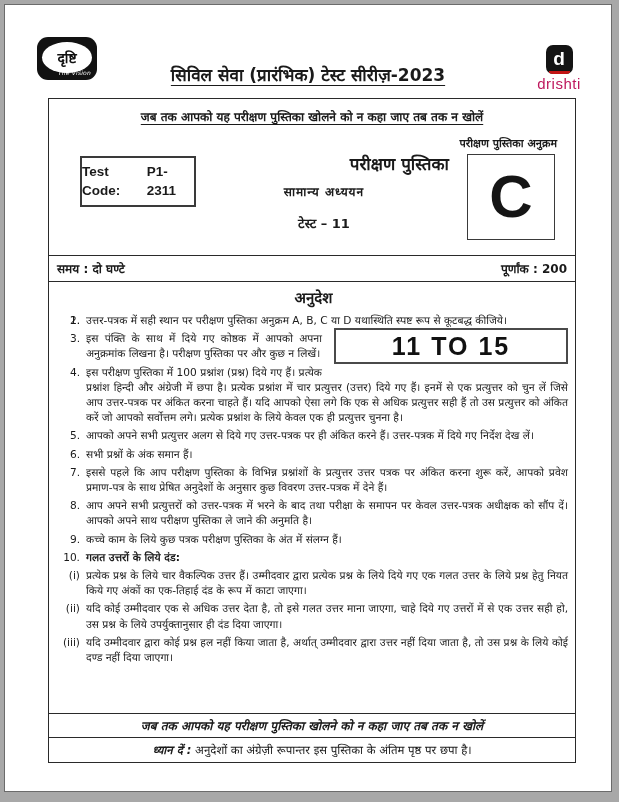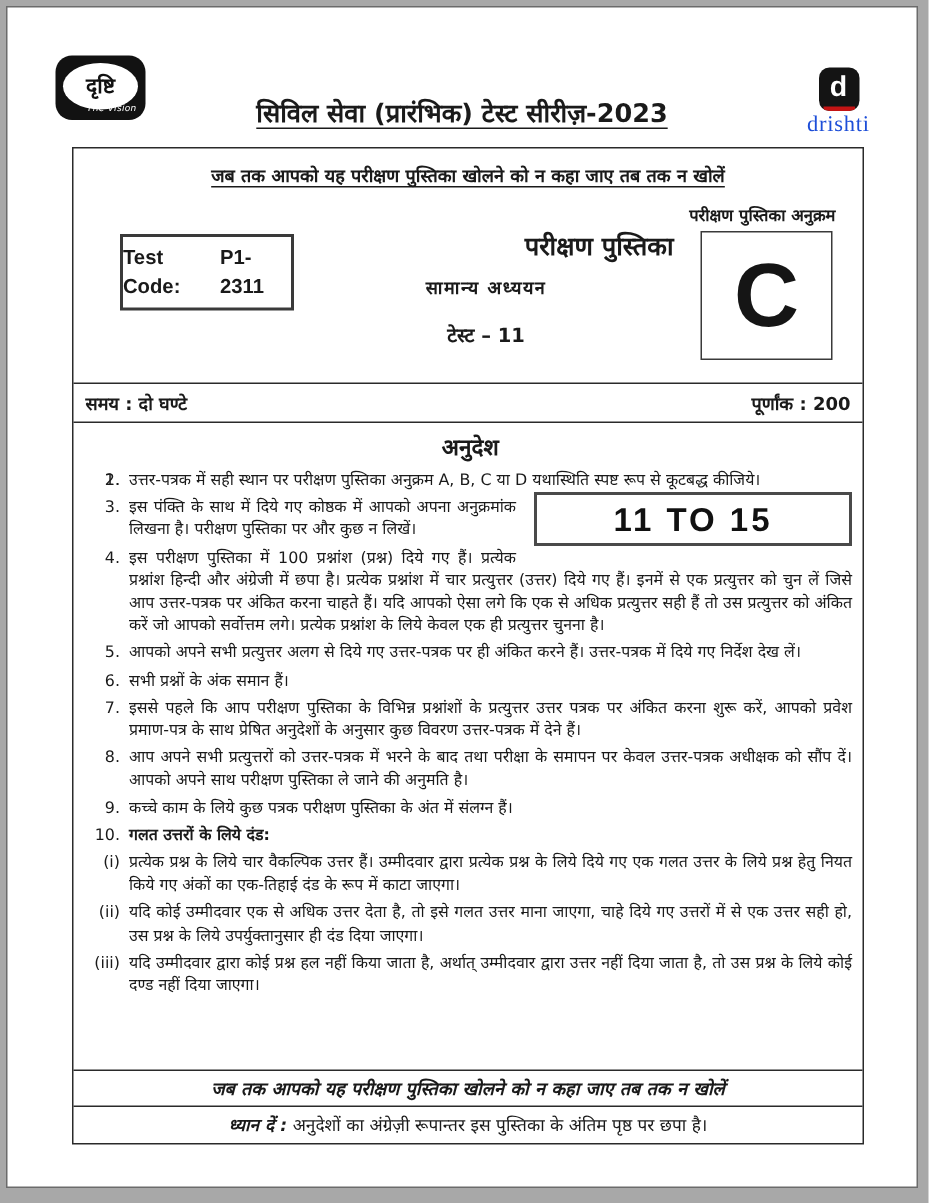--- a/index.html
+++ b/index.html
@@ -42,22 +42,22 @@
     display:flex;align-items:center;justify-content:center;
   }
   .logo-right .dicon .dletter{
     color:#ffffff;font-family:"Liberation Sans",sans-serif;
     font-size:19px;font-weight:bold;line-height:1;margin-top:-3px;
   }
   .logo-right .dicon .redbar{
     position:absolute;left:3px;right:3px;bottom:0;height:3px;background:#c41414;
   }
   .logo-right .dlabel{
-    margin-top:1px;font-family:Liberation Serif, serif;
-    font-size:15px;color:#1d4ed8;letter-spacing:.5px;
+    margin-top:1px;font-family:Liberation Sans, sans-serif;
+    font-size:15px;color:#be185d;letter-spacing:.5px;
   }
 
   
   .mainbox{
     position:absolute;left:43px;top:93px;width:528px;height:665px;
     border:1px solid #2a2a2a;box-sizing:border-box;
     display:flex;flex-direction:column;
   }
   .sec-top{position:relative;height:156px;flex:none;}
   .warning-top{
@@ -101,24 +101,24 @@
   .instr-heading{text-align:center;font-size:15px;font-weight:bold;margin:3px 0 6px;}
   .instr-list{margin:0;padding:0;list-style:none;}
   .instr-list li{
     position:relative;padding-left:27px;margin-bottom:3px;
     font-size:10.6px;line-height:15.2px;text-align:justify;
   }
   .instr-list .num{
     position:absolute;left:0;top:0;width:21px;text-align:right;
   }
   .roll-box{
-    float:right;width:212px;height:36px;margin:-3px 0 5px 12px;
+    float:right;width:234px;height:36px;margin:-3px 0 5px 12px;
     border:2px solid #4a4a4a;box-sizing:border-box;
     display:flex;align-items:center;justify-content:center;
-    font-family:"Liberation Sans",sans-serif;font-size:22px;font-weight:bold;
+    font-family:"Liberation Sans",sans-serif;font-size:25px;font-weight:bold;
     letter-spacing:2px;color:#111;
   }
   .bold-line{font-weight:bold;}
 
   
   .sec-bottom{flex:none;}
   .warning-bottom{
     border-top:1px solid #2a2a2a;border-bottom:1px solid #2a2a2a;
     text-align:center;font-size:12px;font-weight:bold;font-style:italic;
     padding:3px 0;

